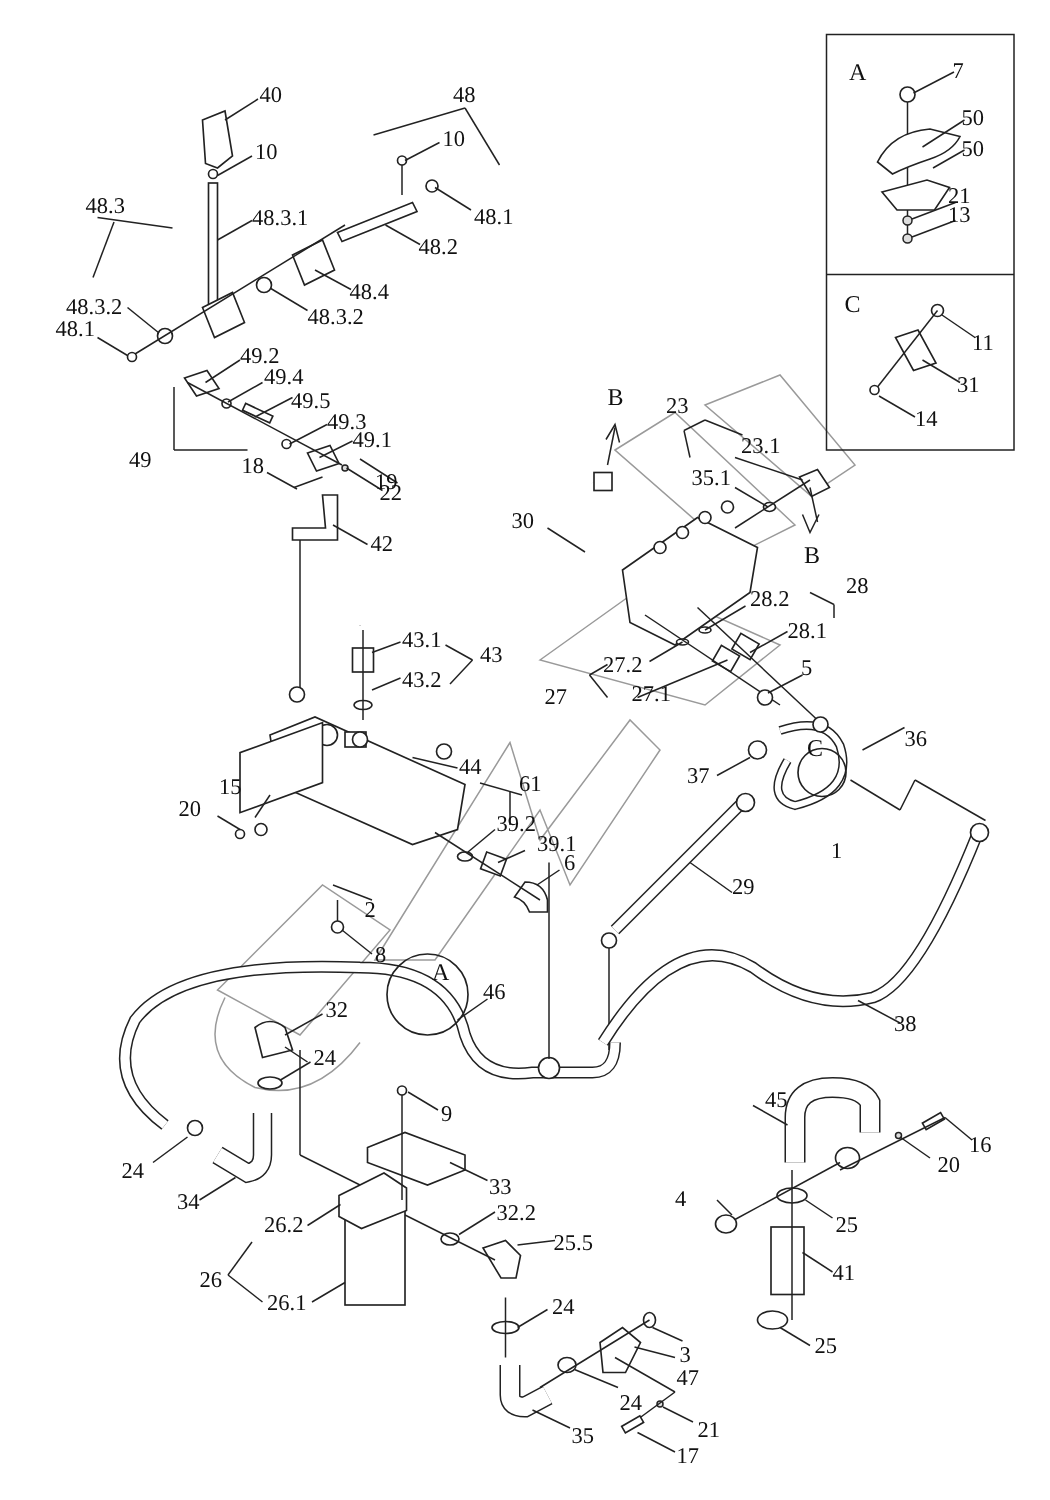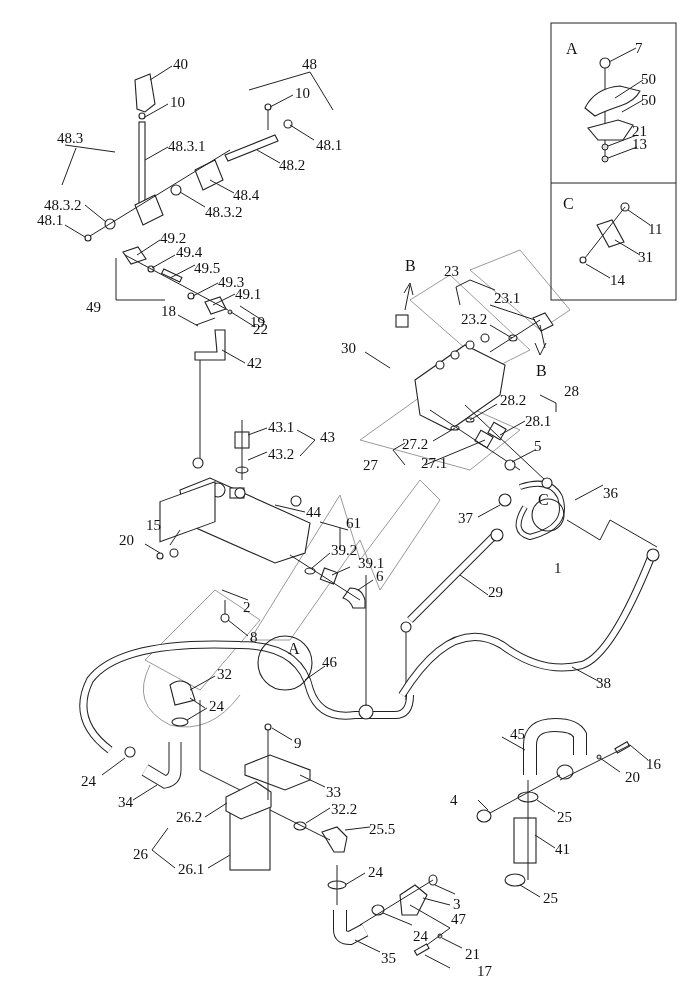--- a/index.html
+++ b/index.html
@@ -337,21 +337,21 @@
     <span class="lbl" style="left:235px;top:287px">49.1</span>
     <span class="lbl" style="left:86px;top:300px">49</span>
     <span class="lbl" style="left:161px;top:304px">18</span>
     <span class="lbl" style="left:253px;top:322px">22</span>
     <span class="lbl" style="left:250px;top:315px">19</span>
     <span class="lbl" style="left:247px;top:356px">42</span>
 
     <span class="lbl" style="left:341px;top:341px">30</span>
     <span class="lbl" style="left:444px;top:264px">23</span>
     <span class="lbl" style="left:494px;top:291px">23.1</span>
-    <span class="lbl" style="left:461px;top:312px">23.2</span>
+    <span class="lbl" style="left:461px;top:312px">35.1</span>
     <span class="lbl" style="left:564px;top:384px">28</span>
     <span class="lbl" style="left:500px;top:393px">28.2</span>
     <span class="lbl" style="left:525px;top:414px">28.1</span>
     <span class="lbl" style="left:402px;top:437px">27.2</span>
     <span class="lbl" style="left:363px;top:458px">27</span>
     <span class="lbl" style="left:421px;top:456px">27.1</span>
     <span class="lbl" style="left:534px;top:439px">5</span>
     <span class="lbl" style="left:268px;top:420px">43.1</span>
     <span class="lbl" style="left:320px;top:430px">43</span>
     <span class="lbl" style="left:268px;top:447px">43.2</span>
@@ -388,20 +388,20 @@
     <span class="lbl" style="left:133px;top:847px">26</span>
     <span class="lbl" style="left:178px;top:862px">26.1</span>
     <span class="lbl" style="left:555px;top:842px">41</span>
     <span class="lbl" style="left:368px;top:865px">24</span>
     <span class="lbl" style="left:453px;top:897px">3</span>
     <span class="lbl" style="left:451px;top:912px">47</span>
     <span class="lbl" style="left:543px;top:891px">25</span>
     <span class="lbl" style="left:413px;top:929px">24</span>
     <span class="lbl" style="left:465px;top:947px">21</span>
     <span class="lbl" style="left:381px;top:951px">35</span>
-    <span class="lbl" style="left:477px;top:964px">17</span>
+    <span class="lbl" style="left:451px;top:964px">17</span>
 
     <span class="lbl big" style="left:405px;top:258px">B</span>
     <span class="lbl big" style="left:536px;top:363px">B</span>
     <span class="lbl big" style="left:288px;top:641px">A</span>
     <span class="lbl big" style="left:538px;top:492px">C</span>
   </div>
 </div>
 
 </body></html>

